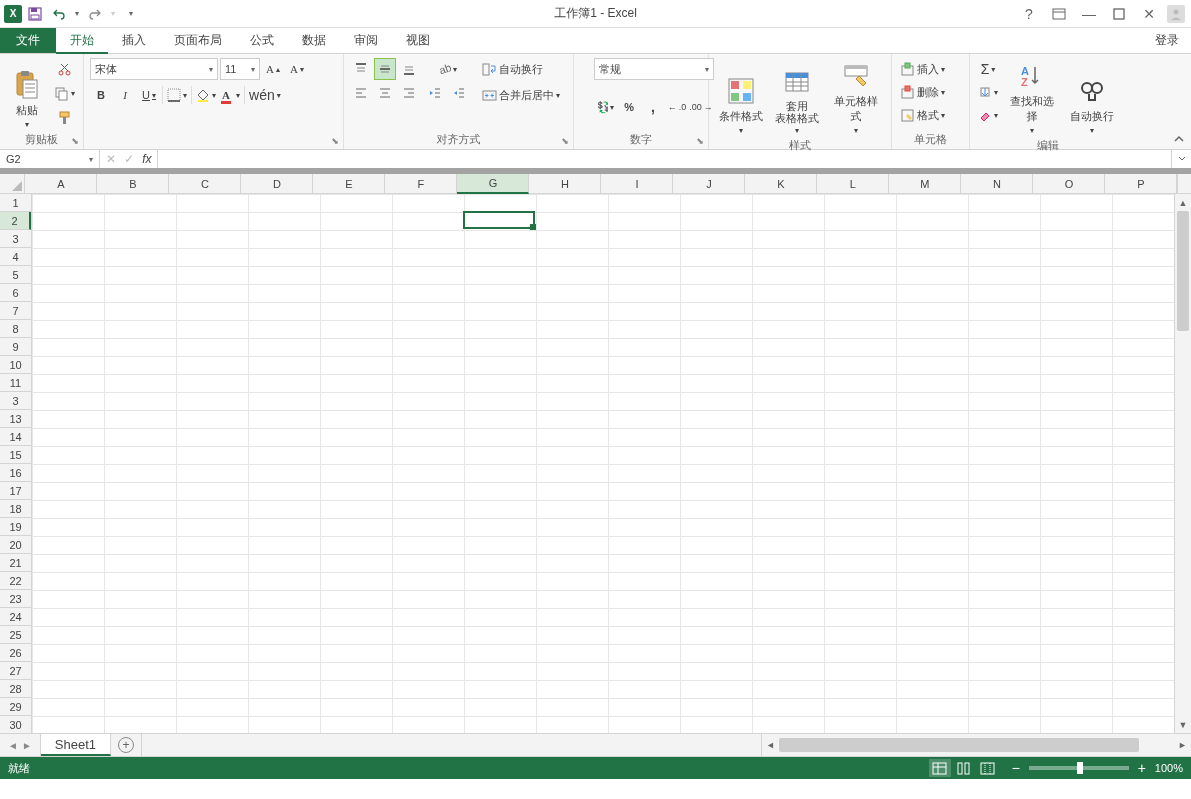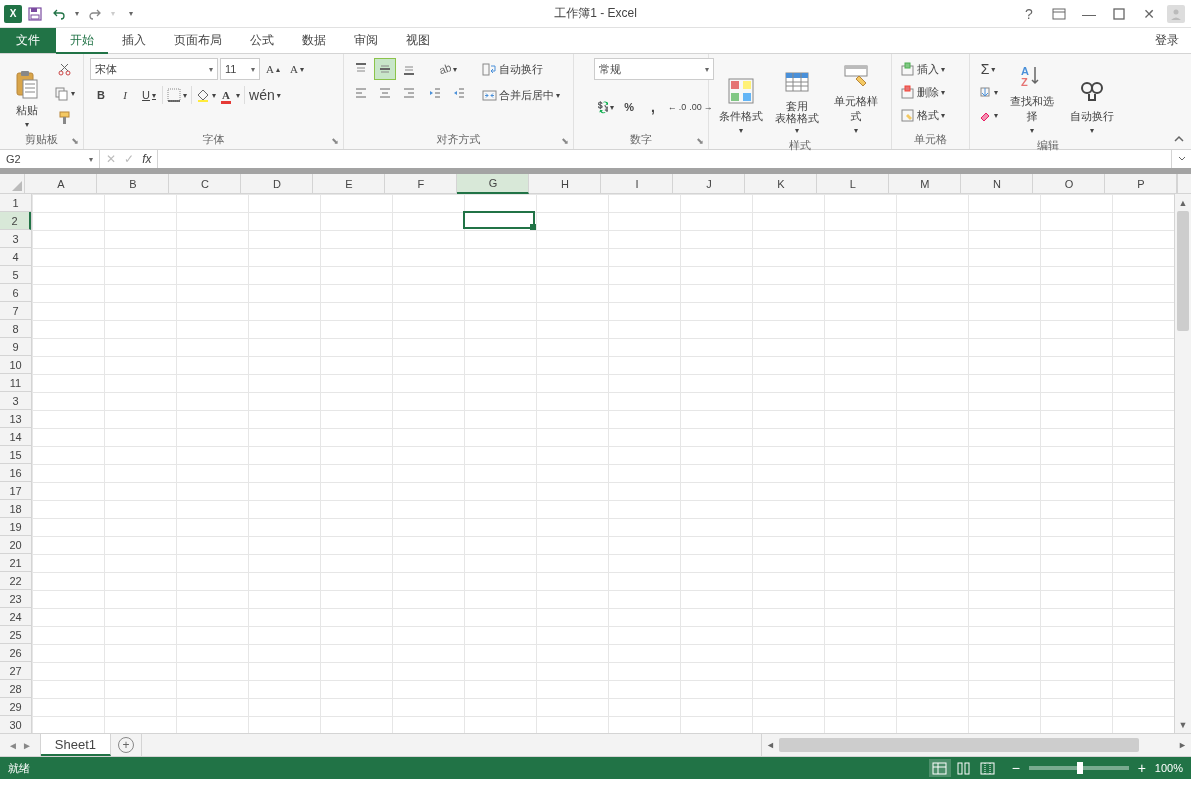--- a/index.html
+++ b/index.html
@@ -247,21 +247,20 @@
             </svg>
             <span style="font-size:8px;margin-left:4px;">▾</span>
           </div>
         <div style="width:1px;height:18px;background:#ddd;"></div>
         <div class="smallbtn">
             <span style="font-size:14px;">wén</span>
             <span style="font-size:8px;">▾</span>
           </div>
       </div>
     </div>
-    <div class="label">字体</div>
     <div class="launcher">⬊</div>
   </div>
 
   <div class="group" style="width:230px;">
     <div class="body">
       <div class="vcol">
         <div class="hrow">
           <div class="smallbtn">
               <svg width="14" height="14">
                 <line x1="2" y1="2" x2="12" y2="2" stroke="#666" stroke-width="2"></line>

